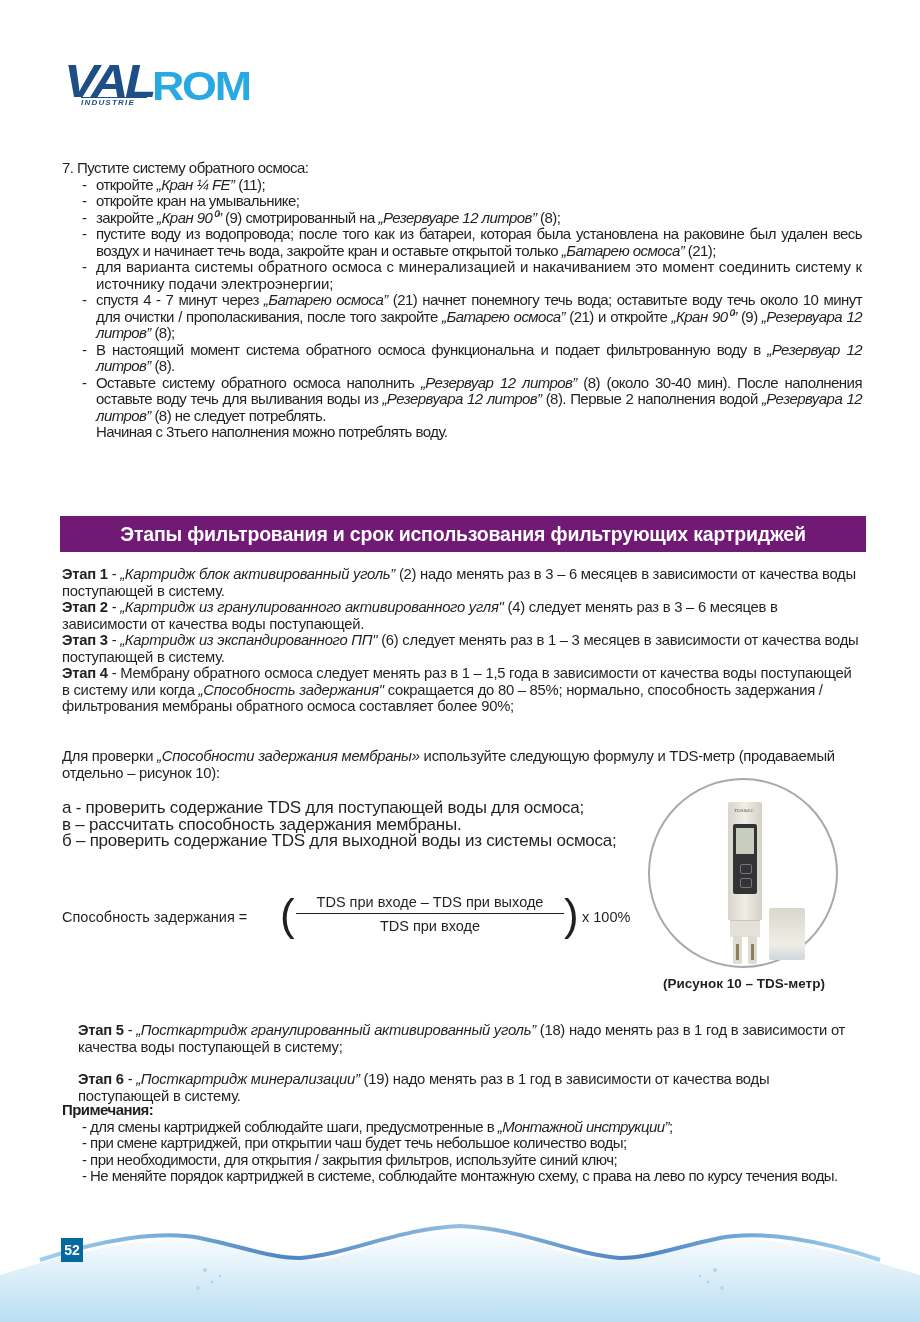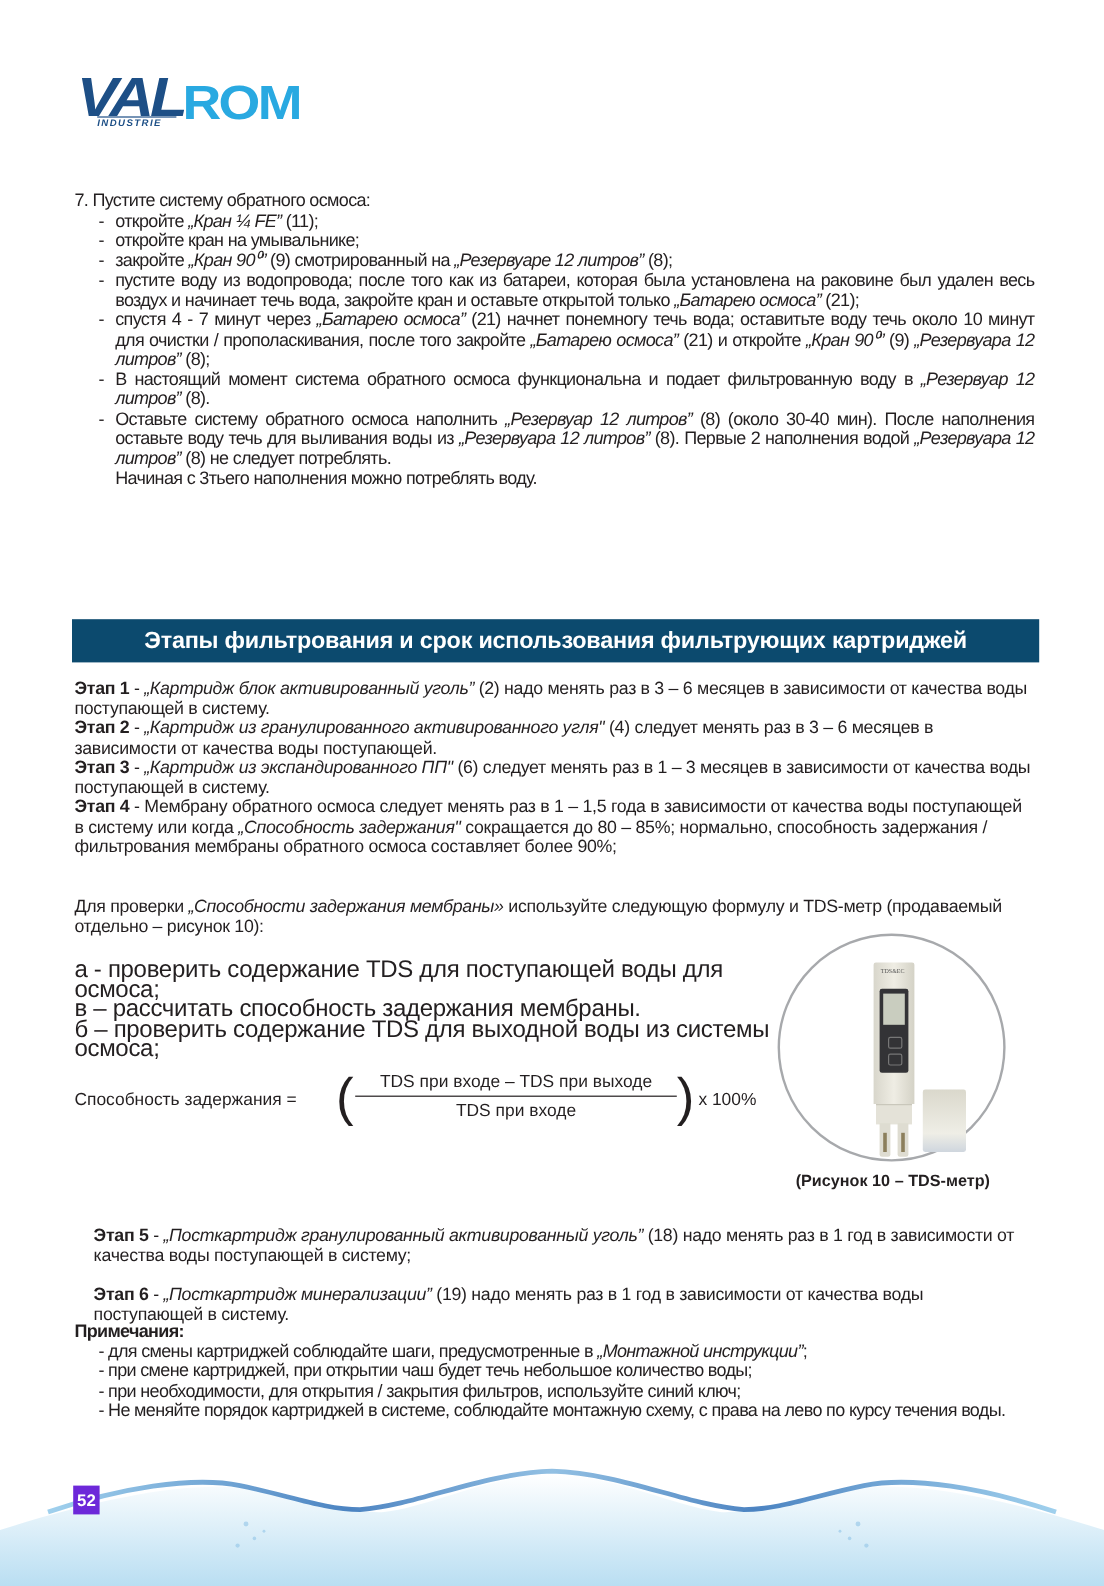--- a/index.html
+++ b/index.html
@@ -34,31 +34,31 @@
 
     #step7 { left: 62px; top: 160px; width: 800px; }
     #step7 .title { margin: 0; }
     #step7 ul { list-style: none; margin: 0; padding: 0 0 0 20px; }
     #step7 li { position: relative; padding-left: 14px; text-align: justify; }
     #step7 li::before { content: "-"; position: absolute; left: 0; top: 0; }
     #step7 .last-note { padding-left: 34px; }
 
     .banner {
       position: absolute; left: 60px; top: 516px; width: 806px; height: 36px;
-      background: #0c4a6e; color: #ffffff; font-weight: bold; font-size: 19.5px;
+      background: #701a75; color: #ffffff; font-weight: bold; font-size: 19.5px;
       line-height: 36px; text-align: center; letter-spacing: -0.2px;
     }
 
     #stages { left: 62px; top: 566px; width: 800px; font-size: 14.8px; line-height: 16.5px; letter-spacing: -0.25px; }
     #stages p { margin: 0; }
 
     #tdsintro { left: 62px; top: 748px; width: 800px; font-size: 14.8px; line-height: 16.5px; letter-spacing: -0.25px; }
     #tdsintro p { margin: 0; }
 
-    #abc { left: 62px; top: 800px; width: 580px; font-size: 20px; line-height: 16.5px; letter-spacing: -0.25px; }
+    #abc { left: 62px; top: 800px; width: 580px; font-size: 17px; line-height: 16.5px; letter-spacing: -0.25px; }
     #abc p { margin: 0; }
 
     .formula { position: absolute; left: 62px; top: 890px; height: 60px; width: 580px; font-size: 14.5px; }
     .formula .lhs { position: absolute; left: 0; top: 19px; }
     .formula .paren { position: absolute; top: 0; font-size: 44px; line-height: 50px; font-weight: 300; }
     .formula .pl { left: 218px; }
     .formula .pr { left: 502px; }
     .formula .frac { position: absolute; left: 234px; top: 4px; width: 268px; text-align: center; }
     .formula .num { display: block; padding-bottom: 3px; border-bottom: 1px solid #231f20; }
     .formula .den { display: block; padding-top: 4px; }
@@ -104,39 +104,40 @@
 
     #notes { left: 62px; top: 1102px; width: 800px; }
     #notes .head { font-weight: bold; }
     #notes ul { list-style: none; margin: 0; padding: 0; }
     #notes li { padding-left: 20px; text-indent: 0; }
     #notes li.wrap { text-align: justify; text-indent: 20px; padding-left: 0; }
 
     .wave { position: absolute; left: 0; top: 1210px; width: 920px; height: 112px; }
     .pagenum {
       position: absolute; left: 61px; top: 1238px; width: 22px; height: 24px;
-      background: #6d28d9; color: #ffffff; font-weight: bold; font-size: 14px; line-height: 24px; text-align: center;
+      background: #0369a1; color: #ffffff; font-weight: bold; font-size: 14px; line-height: 24px; text-align: center;
     }
   </style>
 </head>
 <body>
 
 <div class="logo">
   <span class="val">VAL</span>
   <span class="rom">ROM</span>
   <span class="ind">INDUSTRIE</span>
 </div>
 
 <div id="step7" class="txt cond">
   <p class="title">7. Пустите систему обратного осмоса:</p>
   <ul>
     <li><span>откройте </span><span class="ital">„Кран ¼ FE”</span><span> (11);</span></li>
     <li><span>откройте кран на умывальнике;</span></li>
     <li><span>закройте </span><span class="ital">„Кран 90⁰”</span><span> (9) смотрированный на </span><span class="ital">„Резервуаре 12 литров”</span><span> (8);</span></li>
     <li><span>пустите воду из водопровода; после того как из батареи, которая была установлена на раковине был удален весь воздух и начинает течь вода, закройте кран и оставьте открытой только </span><span class="ital">„Батарею осмоса”</span><span> (21);</span></li>
+    <li style="letter-spacing:-0.1px"><span>для варианта системы обратного осмоса с минерализацией и накачиванием это момент соединить систему к источнику подачи электроэнергии;</span></li>
     <li><span>спустя 4 - 7 минут через </span><span class="ital">„Батарею осмоса”</span><span> (21) начнет понемногу течь вода; оставитьте воду течь около 10 минут для очистки / прополаскивания, после того закройте </span><span class="ital">„Батарею осмоса”</span><span> (21) и откройте </span><span class="ital">„Кран 90⁰”</span><span> (9)  </span><span class="ital">„Резервуара 12 литров”</span><span> (8);</span></li>
     <li><span>В настоящий момент система обратного осмоса функциональна и подает фильтрованную воду в </span><span class="ital">„Резервуар 12 литров”</span><span> (8).</span></li>
     <li><span>Оставьте систему обратного осмоса наполнить </span><span class="ital">„Резервуар 12 литров”</span><span> (8) (около 30-40 мин). После наполнения оставьте воду течь для выливания воды из </span><span class="ital">„Резервуара 12 литров”</span><span> (8). Первые 2 наполнения водой </span><span class="ital">„Резервуара 12 литров”</span><span> (8) не следует потреблять.</span></li>
   </ul>
   <p class="last-note" style="margin:0">Начиная с 3тьего наполнения можно потреблять воду.</p>
 </div>
 
 <div class="banner">Этапы фильтрования и срок использования фильтрующих картриджей</div>
 
 <div id="stages" class="txt">

